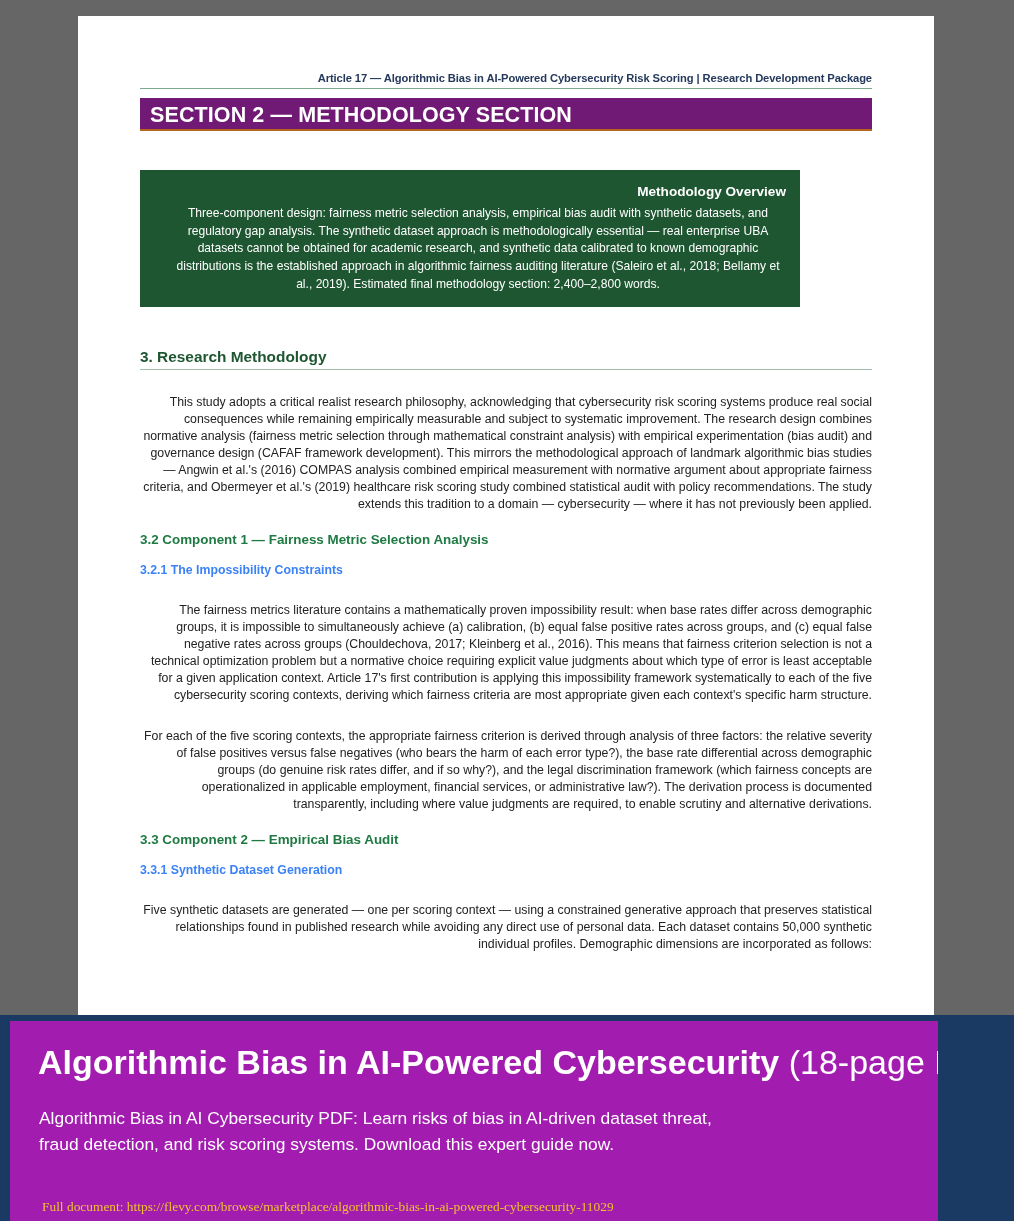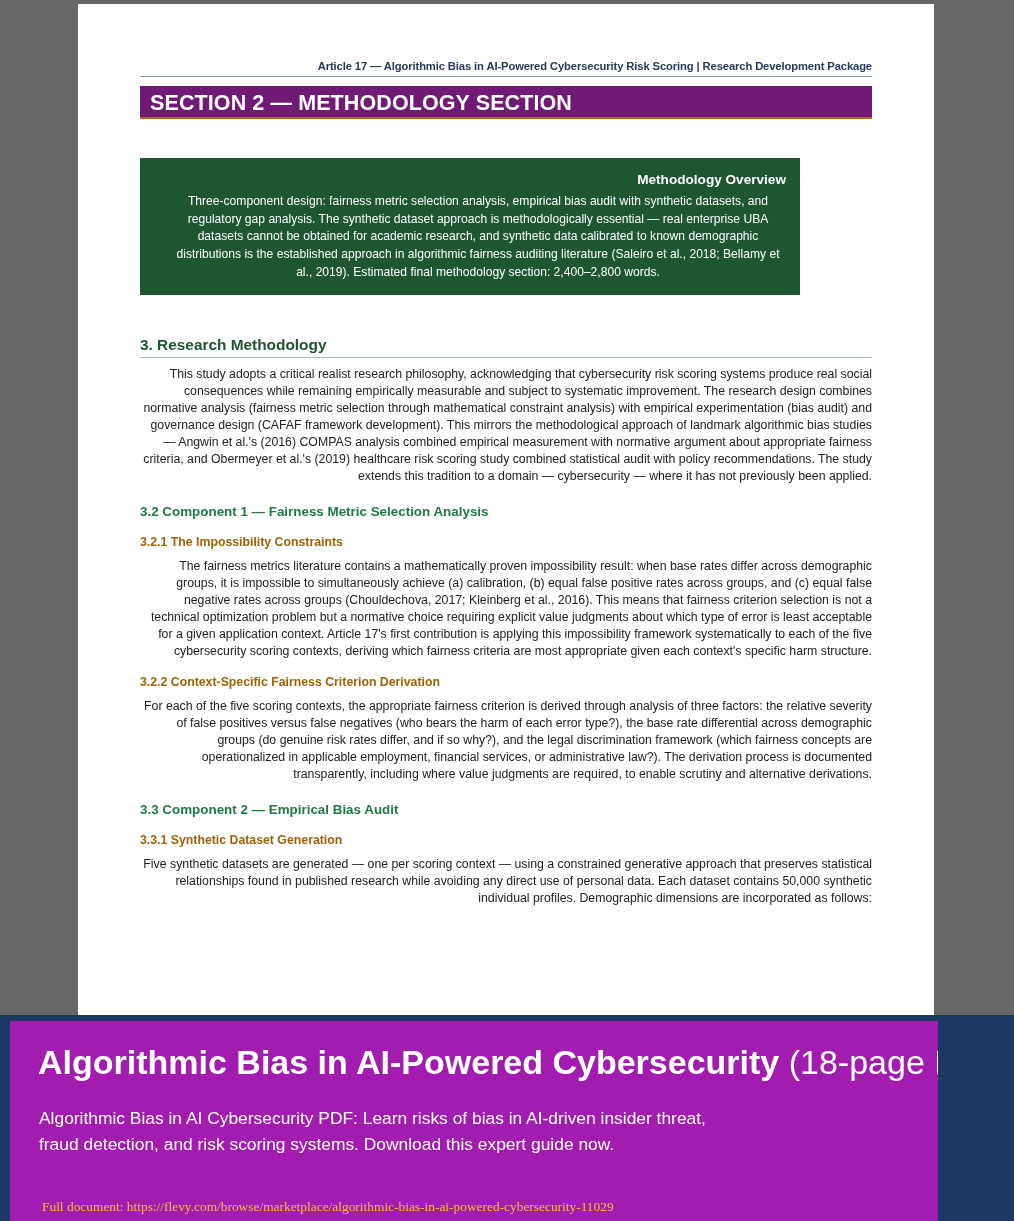--- a/index.html
+++ b/index.html
@@ -6,21 +6,21 @@
     margin: 0; padding: 0;
     width: 1014px; height: 1221px;
     overflow: hidden;
     background: #666666;
     font-family: "Liberation Sans", sans-serif;
   }
 
   
   #page-sheet {
     position: absolute;
-    left: 78px; top: 4px;
+    left: 78px; top: 16px;
     width: 856px; height: 1015px;
     background: #ffffff;
   }
 
   #page-inner {
     position: absolute;
     left: 62px; top: 0px;
     width: 732px;
     height: 1015px;
   }
@@ -87,27 +87,27 @@
     margin-top: 19px;
     font-size: 13.4px;
     font-weight: bold;
     color: #1e7a42;
     line-height: 1.2;
   }
   .h3 {
     margin-top: 15px;
     font-size: 12.3px;
     font-weight: bold;
-    color: #a16207;
+    color: #3b82f6;
     line-height: 1.2;
   }
 
   
   .para {
-    margin-top: 8px;
+    margin-top: 24px;
     font-size: 12.3px;
     line-height: 1.385;
     color: #222222;
     text-align: right;
   }
   .para-indent { text-indent: 0; }
 
   
   #promo-banner {
     position: absolute;
@@ -180,37 +180,36 @@
 
     <div class="h1">3. Research Methodology</div>
 
     <div class="para para-indent">This study adopts a critical realist research philosophy, acknowledging that cybersecurity risk scoring systems produce real social consequences while remaining empirically measurable and subject to systematic improvement. The research design combines normative analysis (fairness metric selection through mathematical constraint analysis) with empirical experimentation (bias audit) and governance design (CAFAF framework development). This mirrors the methodological approach of landmark algorithmic bias studies — Angwin et al.'s (2016) COMPAS analysis combined empirical measurement with normative argument about appropriate fairness criteria, and Obermeyer et al.'s (2019) healthcare risk scoring study combined statistical audit with policy recommendations. The study extends this tradition to a domain — cybersecurity — where it has not previously been applied.</div>
 
     <div class="h2">3.2  Component 1 — Fairness Metric Selection Analysis</div>
 
     <div class="h3">3.2.1  The Impossibility Constraints</div>
     <div class="para para-indent">The fairness metrics literature contains a mathematically proven impossibility result: when base rates differ across demographic groups, it is impossible to simultaneously achieve (a) calibration, (b) equal false positive rates across groups, and (c) equal false negative rates across groups (Chouldechova, 2017; Kleinberg et al., 2016). This means that fairness criterion selection is not a technical optimization problem but a normative choice requiring explicit value judgments about which type of error is least acceptable for a given application context. Article 17's first contribution is applying this impossibility framework systematically to each of the five cybersecurity scoring contexts, deriving which fairness criteria are most appropriate given each context's specific harm structure.</div>
 
-    <div class="h3">3.2.2  Context-Specific Fairness Criterion Derivation</div>
     <div class="para para-indent">For each of the five scoring contexts, the appropriate fairness criterion is derived through analysis of three factors: the relative severity of false positives versus false negatives (who bears the harm of each error type?), the base rate differential across demographic groups (do genuine risk rates differ, and if so why?), and the legal discrimination framework (which fairness concepts are operationalized in applicable employment, financial services, or administrative law?). The derivation process is documented transparently, including where value judgments are required, to enable scrutiny and alternative derivations.</div>
 
     <div class="h2">3.3  Component 2 — Empirical Bias Audit</div>
 
     <div class="h3">3.3.1  Synthetic Dataset Generation</div>
     <div class="para para-indent">Five synthetic datasets are generated — one per scoring context — using a constrained generative approach that preserves statistical relationships found in published research while avoiding any direct use of personal data. Each dataset contains 50,000 synthetic individual profiles. Demographic dimensions are incorporated as follows:</div>
 
   </div>
 </div>
 
 <div id="promo-banner">
   <div id="promo-inner">
 
     <div class="promo-title">
       <span class="strong">Algorithmic Bias in AI-Powered Cybersecurity</span><span class="light"> (18-page PDF)</span>
     </div>
 
-    <div class="promo-sub">Algorithmic Bias in AI Cybersecurity PDF: Learn risks of bias in AI-driven insider threat, fraud detection, and risk scoring systems. Download this expert guide now.</div>
+    <div class="promo-sub">Algorithmic Bias in AI Cybersecurity PDF: Learn risks of bias in AI-driven dataset threat, fraud detection, and risk scoring systems. Download this expert guide now.</div>
 
     <div class="promo-url">Full document: https://flevy.com/browse/marketplace/algorithmic-bias-in-ai-powered-cybersecurity-11029</div>
 
 
   </div>
 </div>
 
 </body></html>

